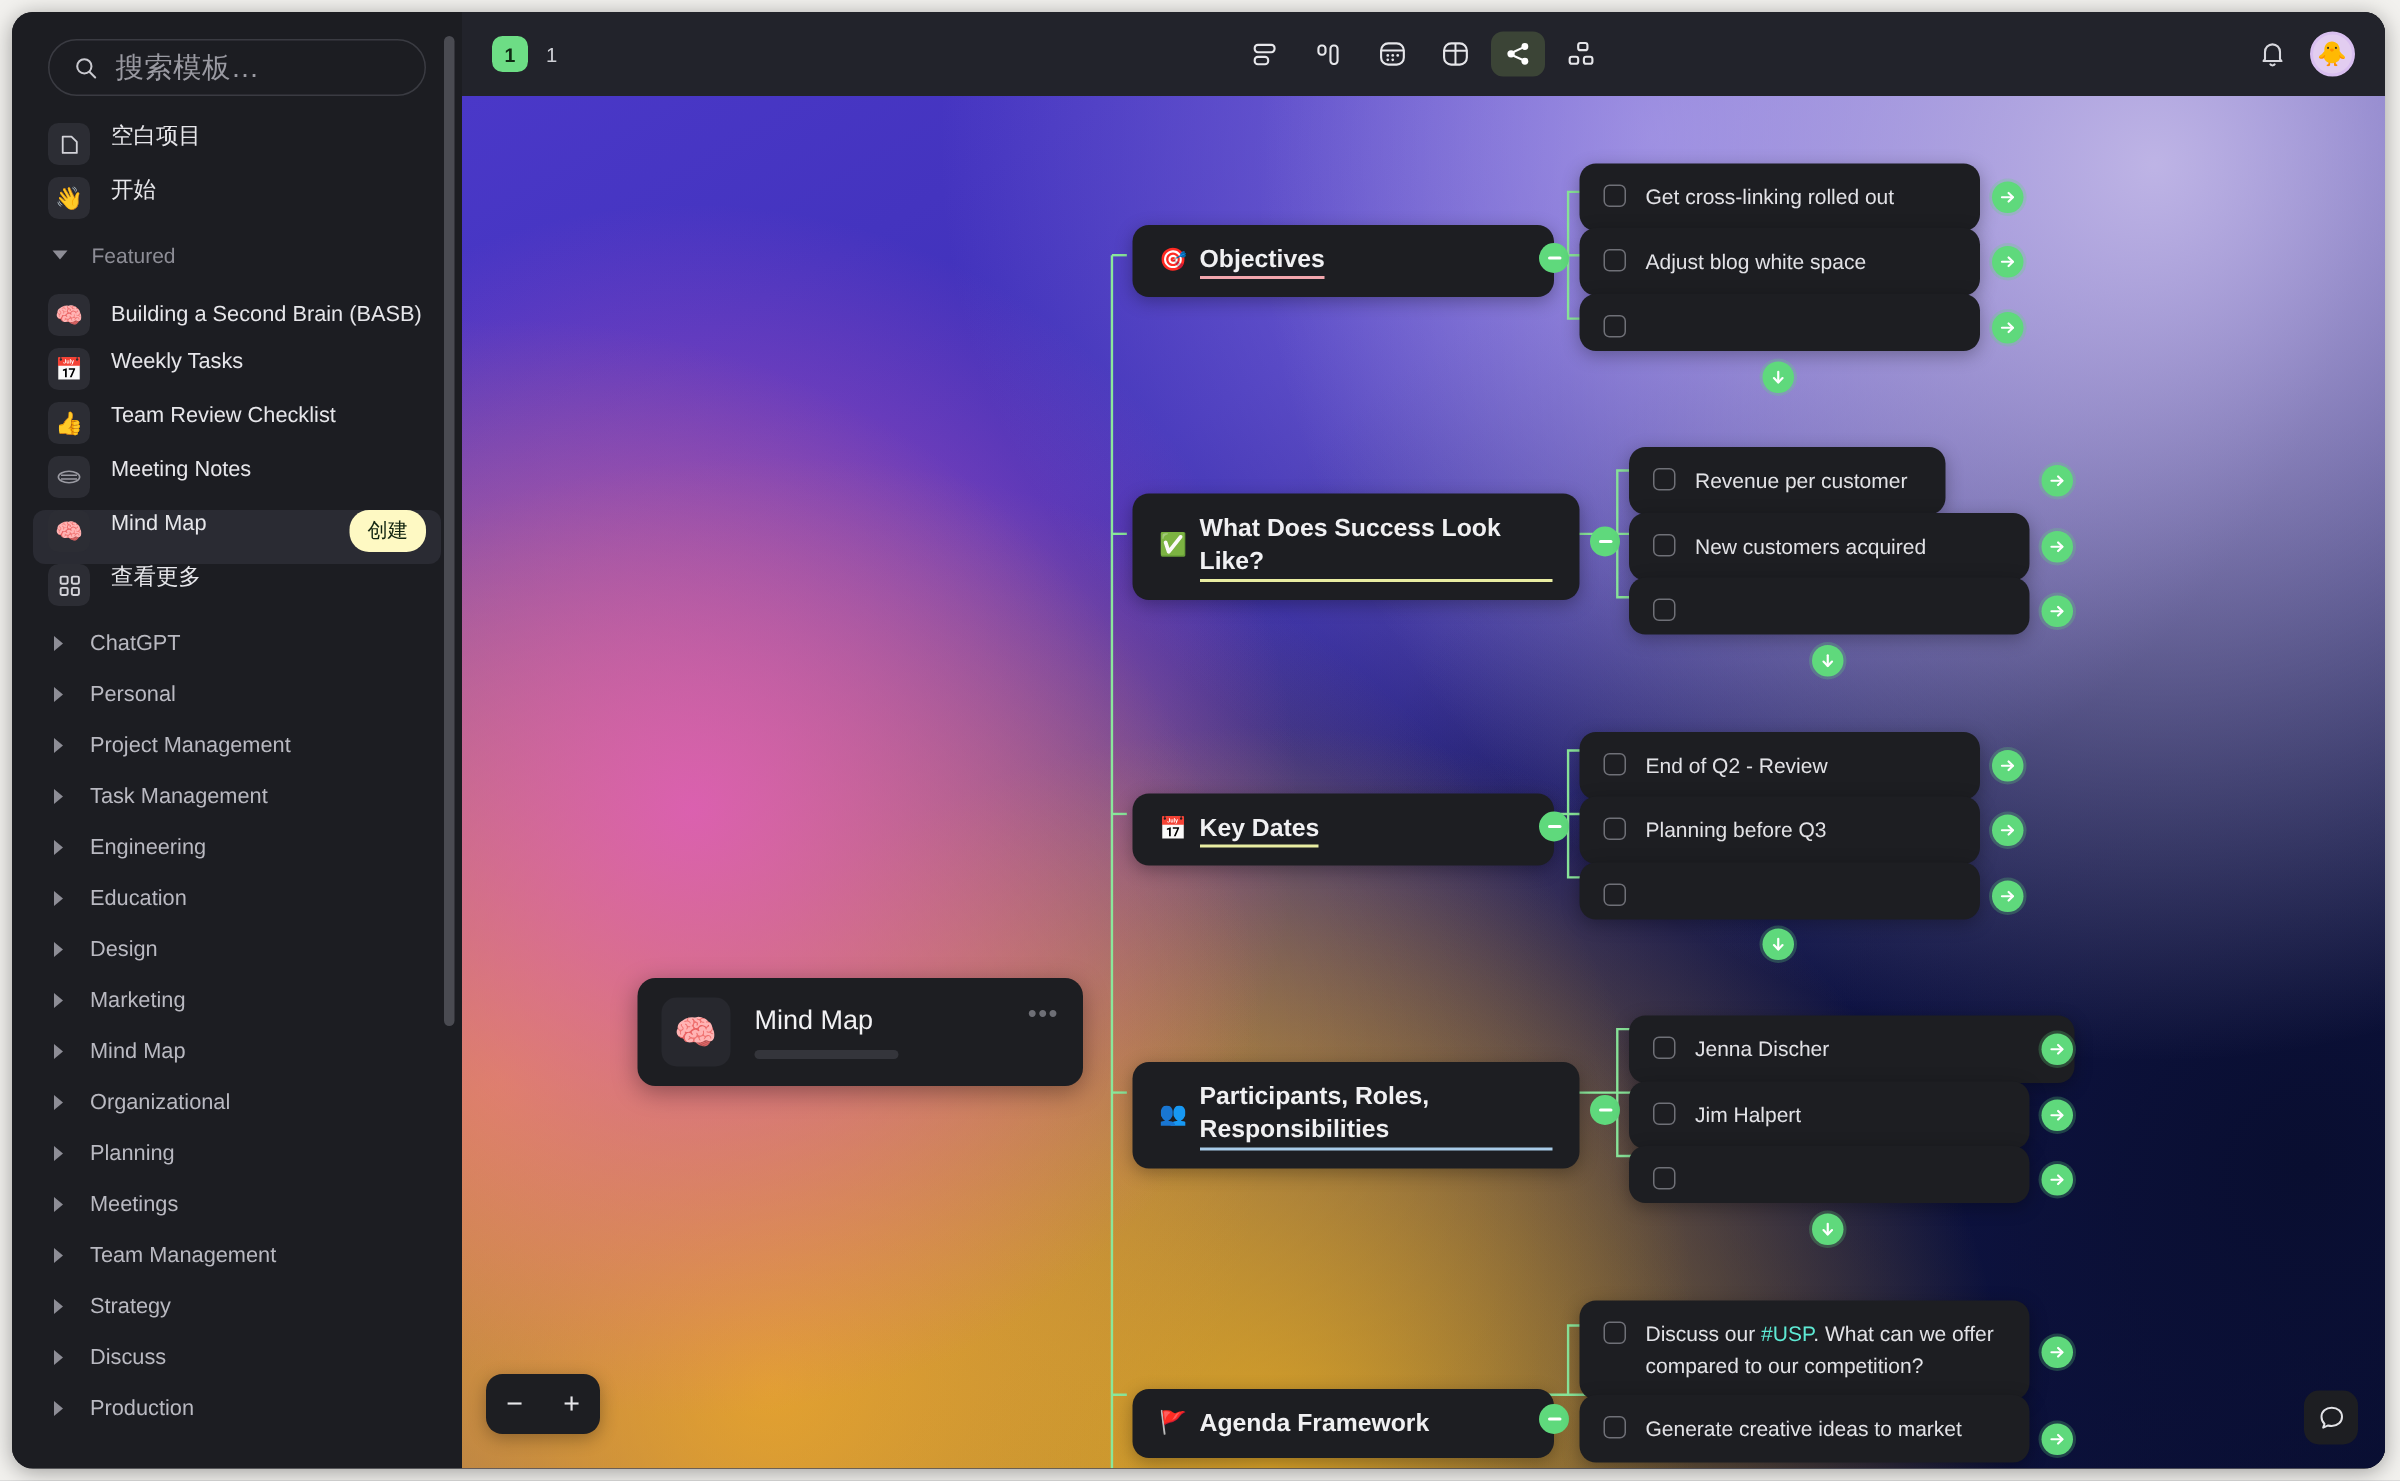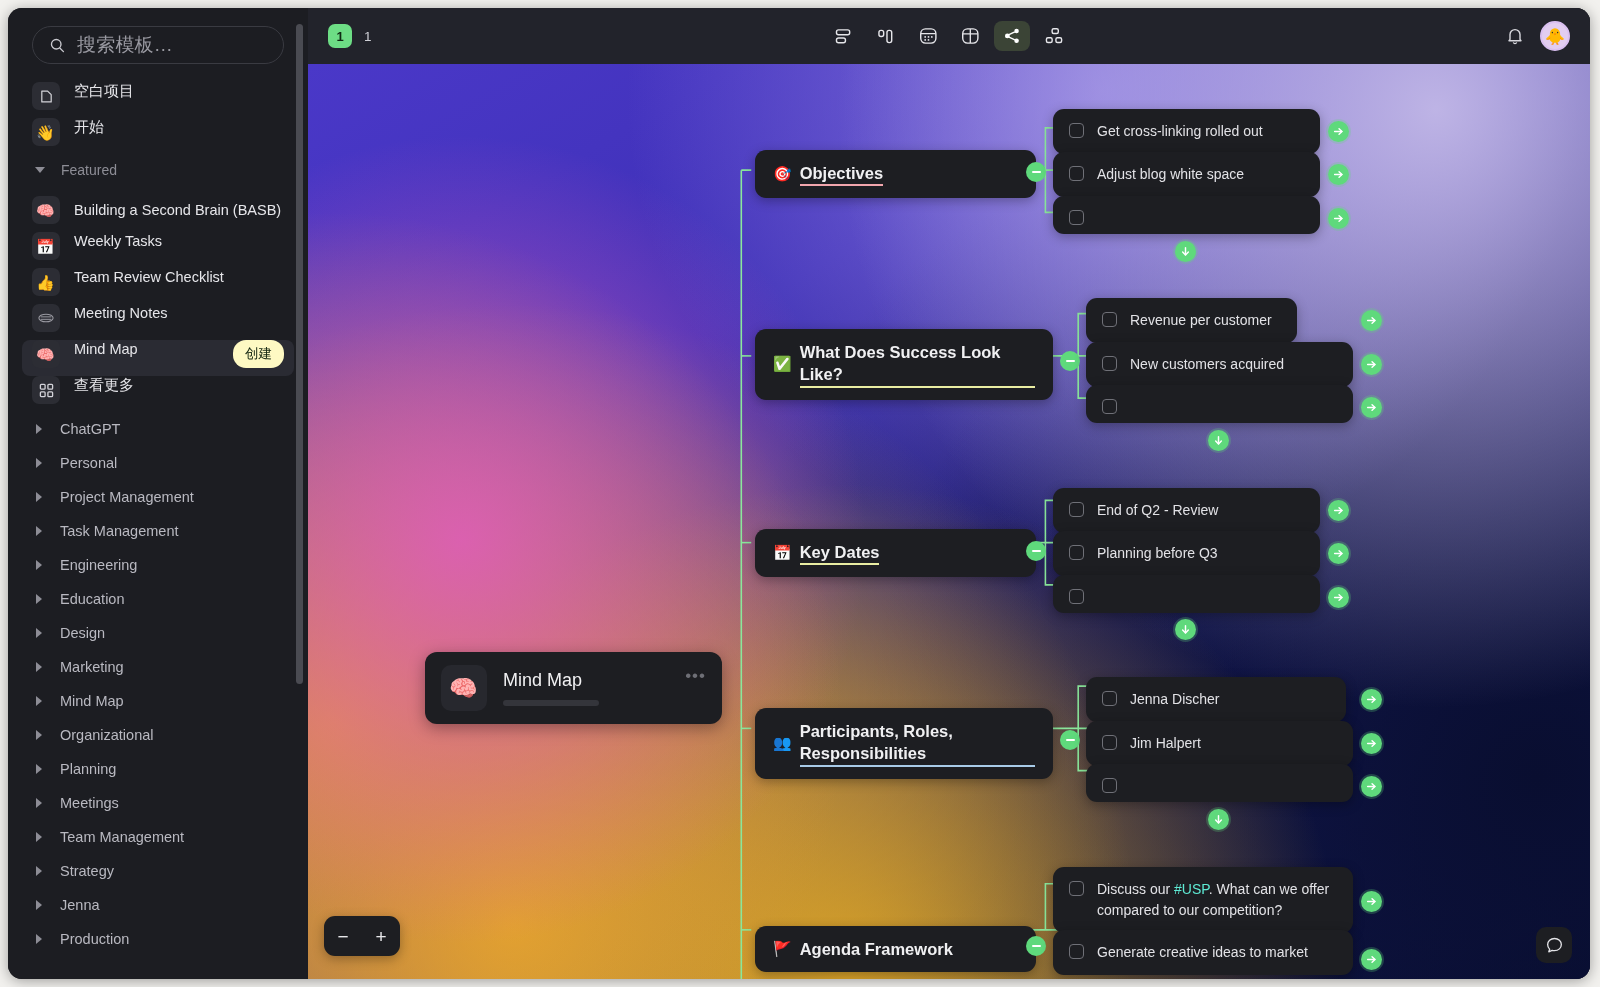--- a/index.html
+++ b/index.html
@@ -400,21 +400,21 @@
         <div class="cat-row">
             <span class="tri-right"></span>
             <span class="cat-label">Team Management</span>
           </div>
         <div class="cat-row">
             <span class="tri-right"></span>
             <span class="cat-label">Strategy</span>
           </div>
         <div class="cat-row">
             <span class="tri-right"></span>
-            <span class="cat-label">Jenna</span>
+            <span class="cat-label">Discuss</span>
           </div>
         <div class="cat-row">
             <span class="tri-right"></span>
             <span class="cat-label">Production</span>
           </div>
       </div>
 
       <div class="sb-scrollbar"></div>
     </aside>
 
@@ -651,21 +651,21 @@
           </div>
 
           <div class="node branch" style="left:447px; top:644px; width:298px;">
             <span class="emo">👥</span>
             <span class="u-blu">Participants, Roles, Responsibilities</span>
           </div>
           <div class="collapse-btn" style="left:752px; top:666px;">
               <span class="bar"></span>
             </div>
 
-          <div class="node leaf" style="left:778px; top:613px; width:260px;">
+          <div class="node leaf" style="left:778px; top:613px; width:297px;">
             <span class="chk"></span>
             <span class="leaf-txt">Jenna Discher</span>
           </div>
           <div class="pill-btn" style="left:1053px; top:625px;">
             <svg width="11" height="11" viewBox="0 0 12 12">
                 <line x1="1.8" y1="6" x2="9.6" y2="6" stroke="#fff" stroke-width="1.6" stroke-linecap="round"></line>
                 <polyline points="6.6,2.9 9.8,6 6.6,9.1" fill="none" stroke="#fff" stroke-width="1.6" stroke-linecap="round" stroke-linejoin="round"></polyline>
               </svg>
           </div>
 

